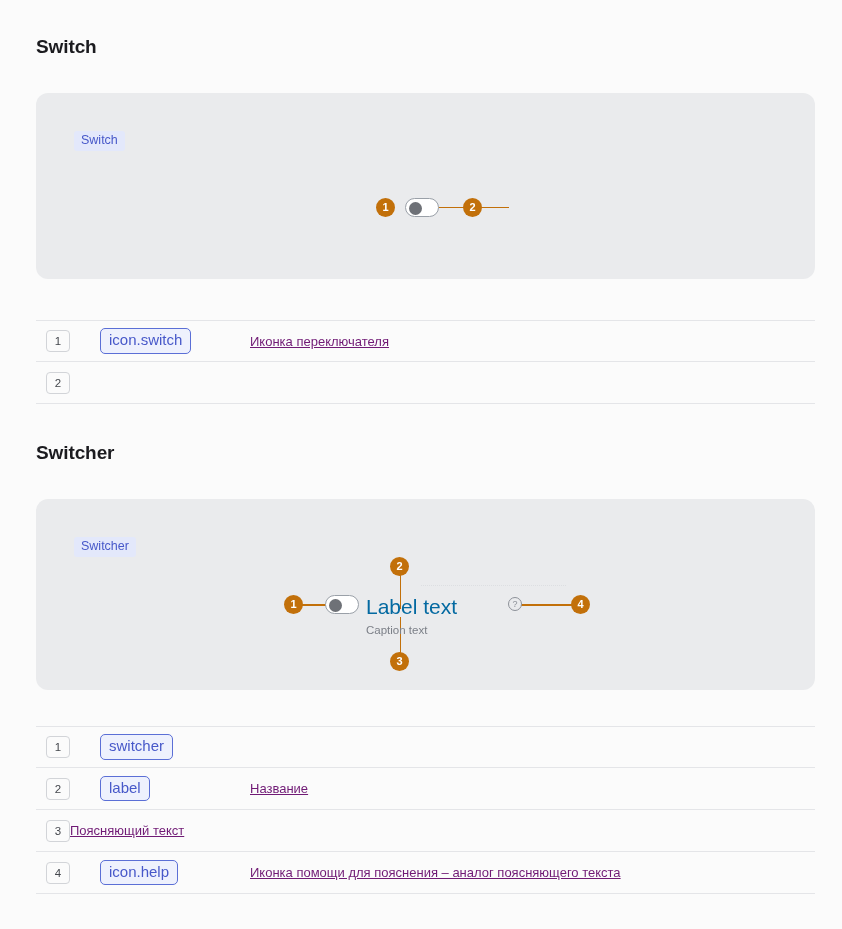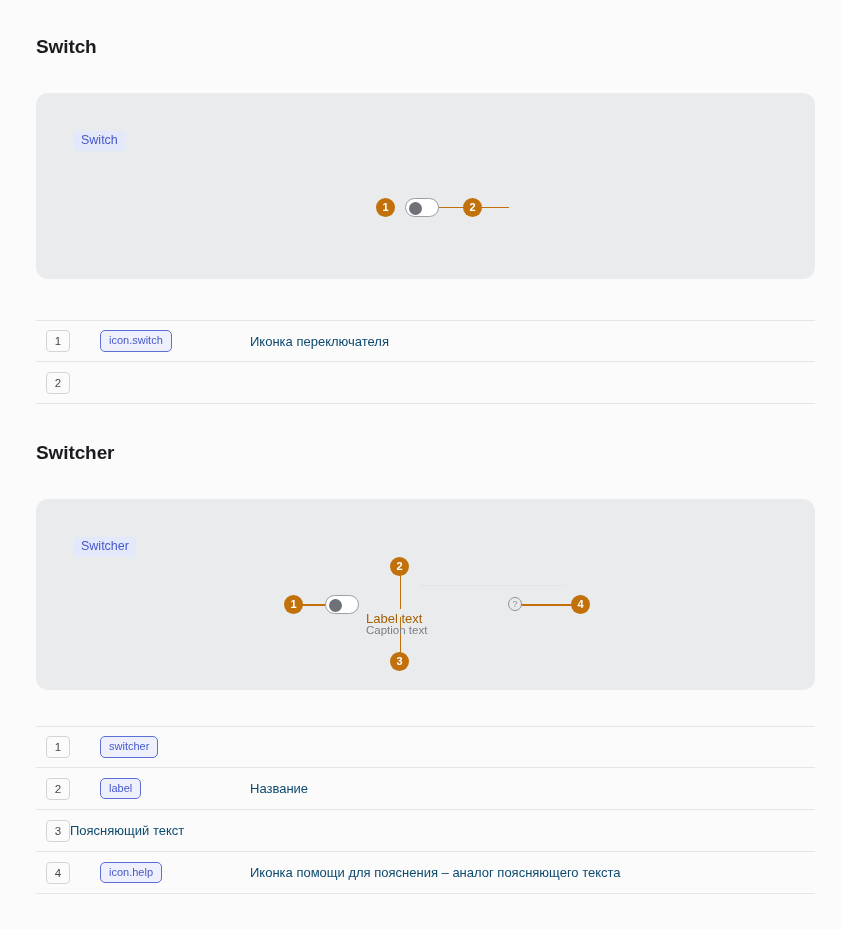--- a/index.html
+++ b/index.html
@@ -87,25 +87,24 @@
     position: absolute;
     left: 2.5px; top: 2.5px;
     width: 13px; height: 13px;
     border-radius: 50%;
     background: #6e7177;
   }
 
   
   .sw-label {
     position: absolute;
-    font-size: 13px;
-    color: #a16207;
+    font-size: 21px;
+    color: #0369a1;
     white-space: nowrap;
     z-index: 3;
-    margin-top: 16px;
   }
   .sw-caption {
     position: absolute;
     font-size: 11.5px;
     color: #7b7f87;
     white-space: nowrap;
     z-index: 3;
     margin-top: 6px;
   }
   .help-icon {
@@ -163,30 +162,31 @@
     width: 150px;
     margin-left: 30px;
     display: flex;
     align-items: center;
   }
   .token-chip {
     border: 1px solid #5b6fd6;
     background: #eef1fd;
     color: #4758c9;
     border-radius: 5px;
-    font-size: 11px;
+    font-size: 15px;
     padding: 3px 8px 4px 8px;
     line-height: 1.1;
     white-space: nowrap;
   }
   .desc-cell {
     flex: 1 1 auto;
     font-size: 13px;
-    color: #0c4a6e;
-    white-space: nowrap;
+    color: #701a75;
+    white-space: nowrap;
+    text-decoration: underline;
   }
 </style>
 </head>
 <body>
 
 <div class="page">
 
   <div class="section-title" id="title-switch">Switch</div>
 
   <div class="demo-panel" id="panel-switch">

